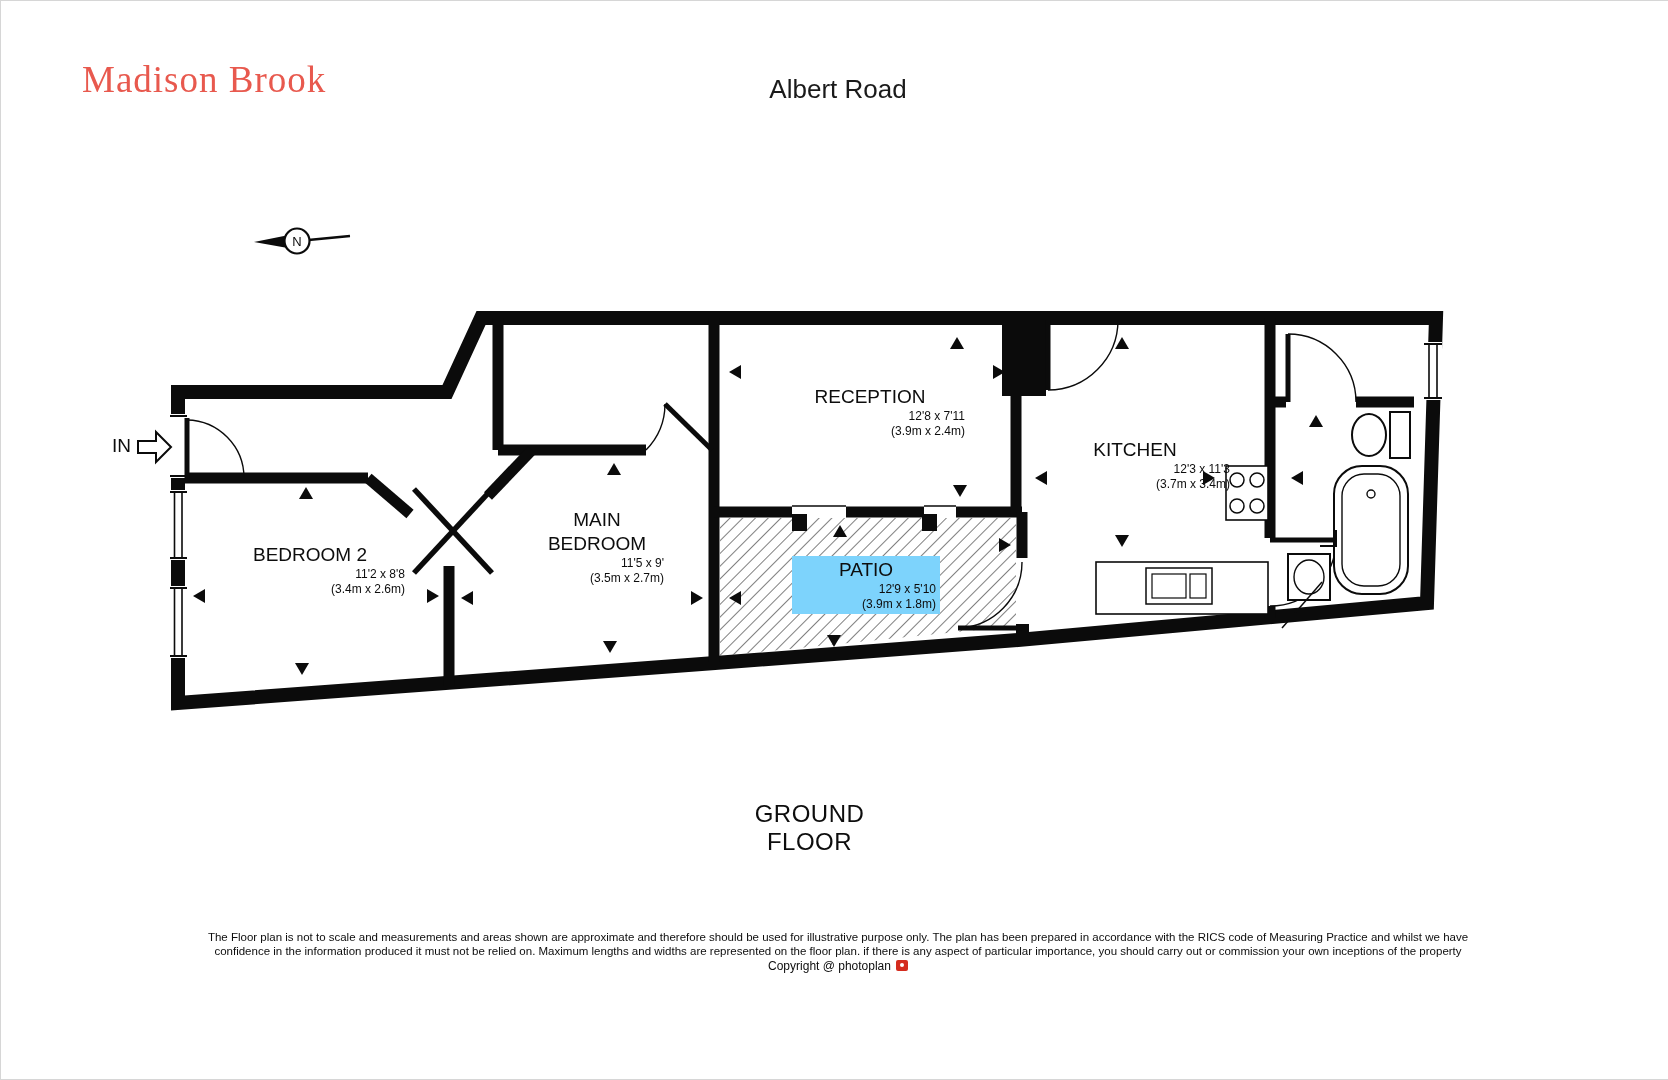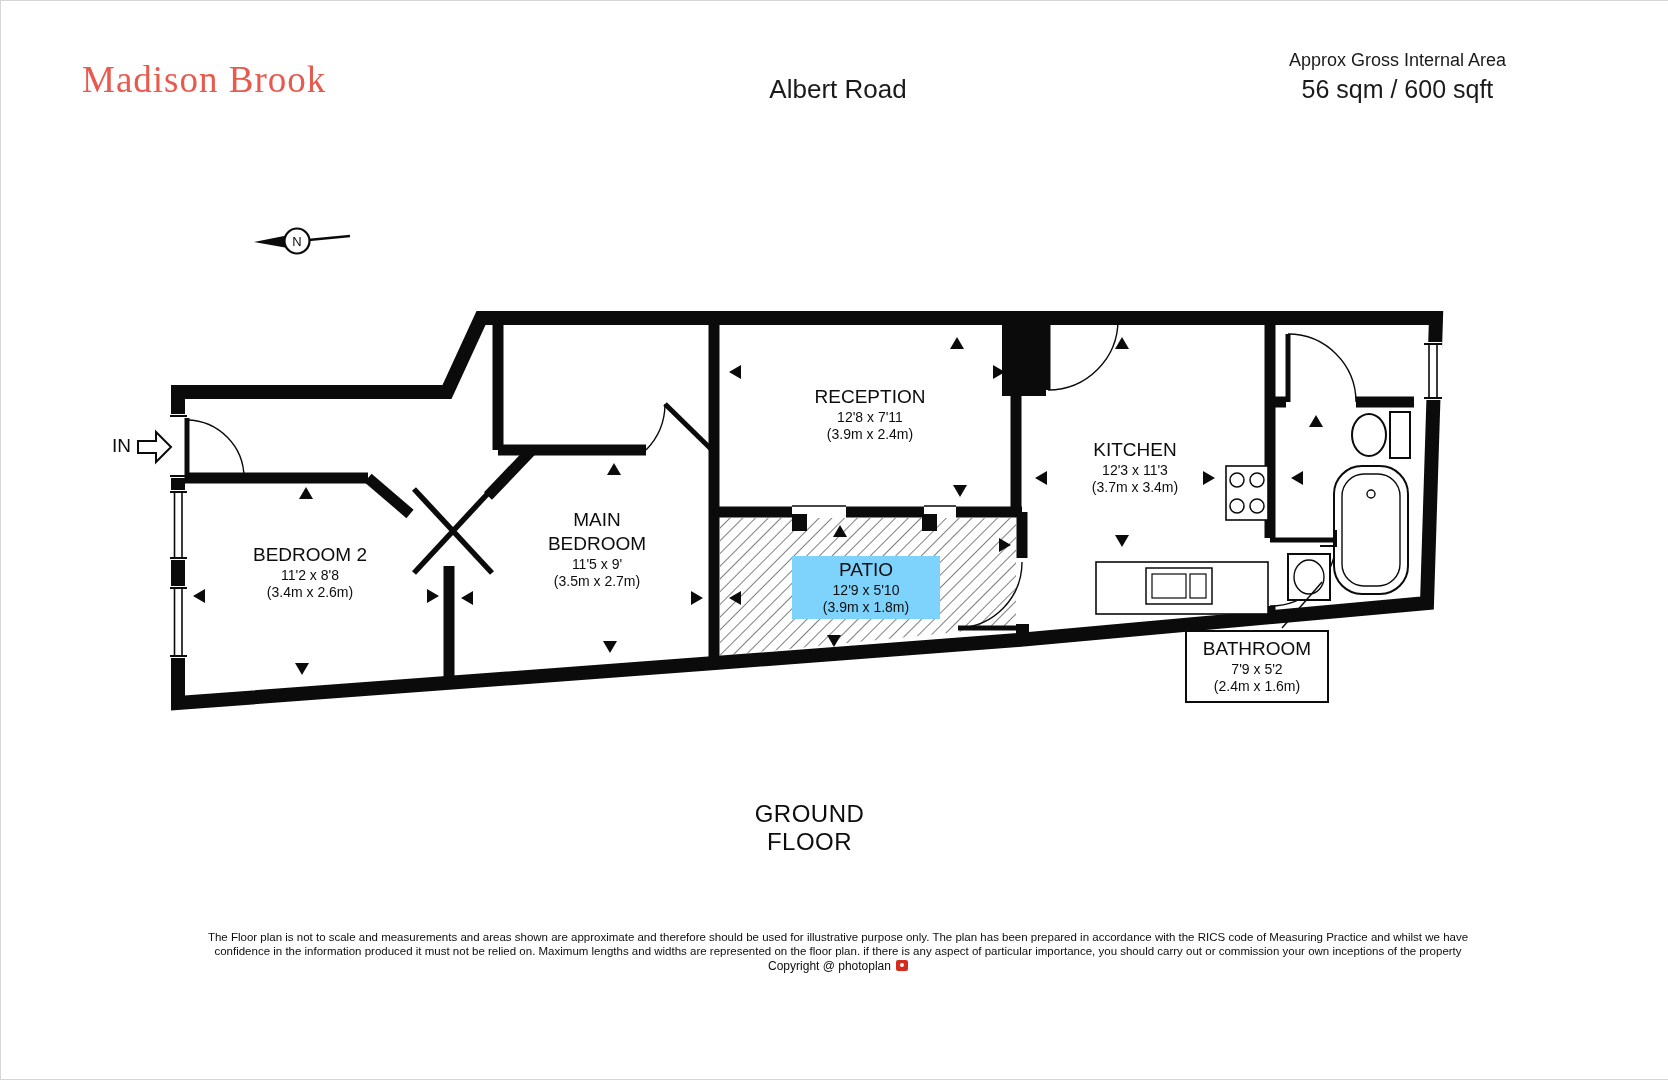--- a/index.html
+++ b/index.html
@@ -7,44 +7,40 @@
         font-family:"Liberation Sans",sans-serif;color:#111;box-shadow:inset 0 0 0 1px #d6d6d6;padding-left:8px;}
   .logo{position:absolute;left:82px;top:58px;font-family:"Liberation Serif",serif;
         font-size:37px;letter-spacing:1px;color:#e8594e;}
   .title{position:absolute;left:0;right:0;top:74px;text-align:center;font-size:26px;color:#1a1a1a;}
   .area{position:absolute;right:170px;top:50px;text-align:center;color:#1a1a1a;}
   .area .lbl{font-size:18px;}
   .area .val{font-size:25px;margin-top:4px;}
   svg.plan{position:absolute;left:0;top:0;}
   .room-label{position:absolute;text-align:center;line-height:1.25;color:#0d0d0d;}
   .room-name{font-size:19px;}
-  .room-dims{font-size:14px;}
+  .room-dims{font-size:12px;text-align:right;}
   .patio-box{background:#7dd3fc;padding:2px 4px;}
   .bath-box{background:#ffffff;border:2px solid #0b0b0b;padding:5px 2px;}
   .in-label{position:absolute;left:112px;top:435px;font-size:19px;color:#0d0d0d;}
   .floor-label{position:absolute;left:722px;top:800px;width:175px;text-align:center;
                font-size:24px;letter-spacing:.5px;color:#0d0d0d;}
   .footer{position:absolute;left:0;right:0;top:930px;text-align:center;font-size:11.5px;
           font-weight:normal;line-height:1.25;color:#0d0d0d;}
   .copyright{margin-top:0;font-size:12px;}
   .pp-icon{display:inline-block;width:12px;height:11px;background:#d42b1e;border-radius:2px;
            margin-left:5px;vertical-align:-1px;position:relative;}
   .pp-icon::after{content:"";position:absolute;left:4px;top:3px;width:4px;height:4px;background:#fff;border-radius:50%;}
 </style>
 </head>
 <body>
 
 <div class="page">
 
   <div class="logo">Madison Brook</div>
   <div class="title">Albert Road</div>
-  <div class="area">
-    <div class="lbl">Approx Gross Internal Area</div>
-    <div class="val">56 sqm / 600 sqft</div>
-  </div>
 
   <svg class="plan" width="1668" height="1080" viewBox="0 0 1668 1080">
     <defs>
       <pattern id="hatch" width="9" height="9" patternUnits="userSpaceOnUse" patternTransform="rotate(45)">
         <line x1="0" y1="0" x2="0" y2="9" stroke="#151515" stroke-width="1.1"></line>
       </pattern>
     </defs>
 
     <g>
       <path d="M 178,392 L 447,392 L 481,318 L 1436,318 L 1427,603 L 1018,640 L 715,663 L 178,703 Z" fill="#ffffff" stroke="#0b0b0b" stroke-width="14" stroke-linejoin="miter"></path>
@@ -228,25 +224,20 @@
     <div class="room-dims">12'9 x 5'10</div>
     <div class="room-dims">(3.9m x 1.8m)</div>
   </div>
 
   <div class="room-label" style="left:1040px;top:438px;width:190px">
     <div class="room-name">KITCHEN</div>
     <div class="room-dims">12'3 x 11'3</div>
     <div class="room-dims">(3.7m x 3.4m)</div>
   </div>
 
-  <div class="room-label bath-box" style="left:1185px;top:630px;width:136px">
-    <div class="room-name">BATHROOM</div>
-    <div class="room-dims">7'9 x 5'2</div>
-    <div class="room-dims">(2.4m x 1.6m)</div>
-  </div>
 
   <div class="floor-label">GROUND FLOOR</div>
 
   <div class="footer">
     <div>The Floor plan is not to scale and measurements and areas shown are approximate and therefore should be used for illustrative purpose only. The plan has been prepared in accordance with the RICS code of Measuring Practice and whilst we have</div>
     <div>confidence in the information produced it must not be relied on. Maximum  lengths and widths are represented on the floor plan. if there is any aspect of particular importance, you should carry out or commission your own inceptions of the property</div>
     <div class="copyright">
       <span>Copyright @</span>
       <span>photoplan</span><span class="pp-icon"></span>
     </div>

